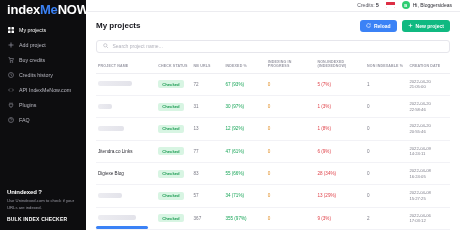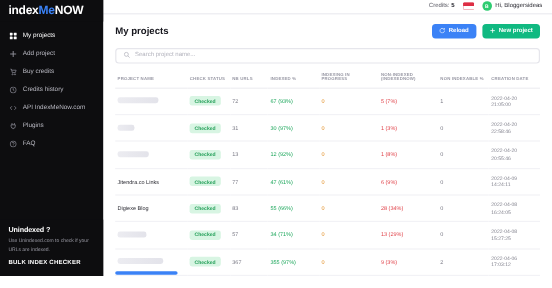--- a/index.html
+++ b/index.html
@@ -17,21 +17,21 @@
     background: #0d0d0f;
     color: #c8c8cf;
     display: flex; flex-direction: column;
     flex: 0 0 86px;
     position: relative;
   }
   .brand {
     height: 18px;
     display: flex; align-items: center;
     padding-left: 7px;
-    font-size: 10px; font-weight: bold;
+    font-size: 13px; font-weight: bold;
     letter-spacing: -0.2px;
     background: #0d0d0f;
   }
   .brand .b1 { color: #ffffff; }
   .brand .b2 { color: #3b82f6; }
   .brand .b3 { color: #ffffff; }
   .nav { margin-top: 4px; }
   .nav-item {
     display: flex; align-items: center;
     gap: 5px;

